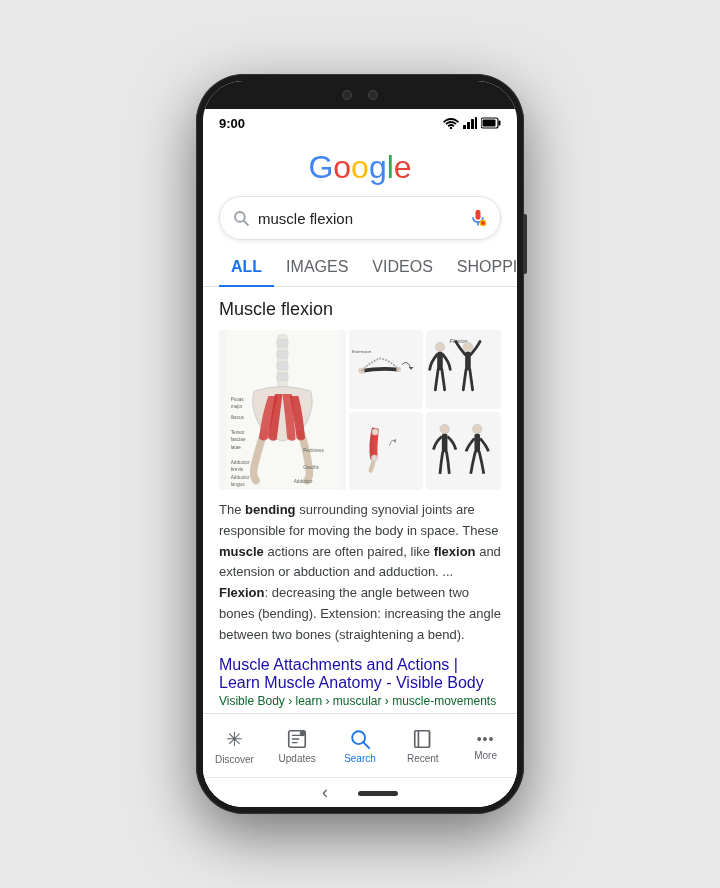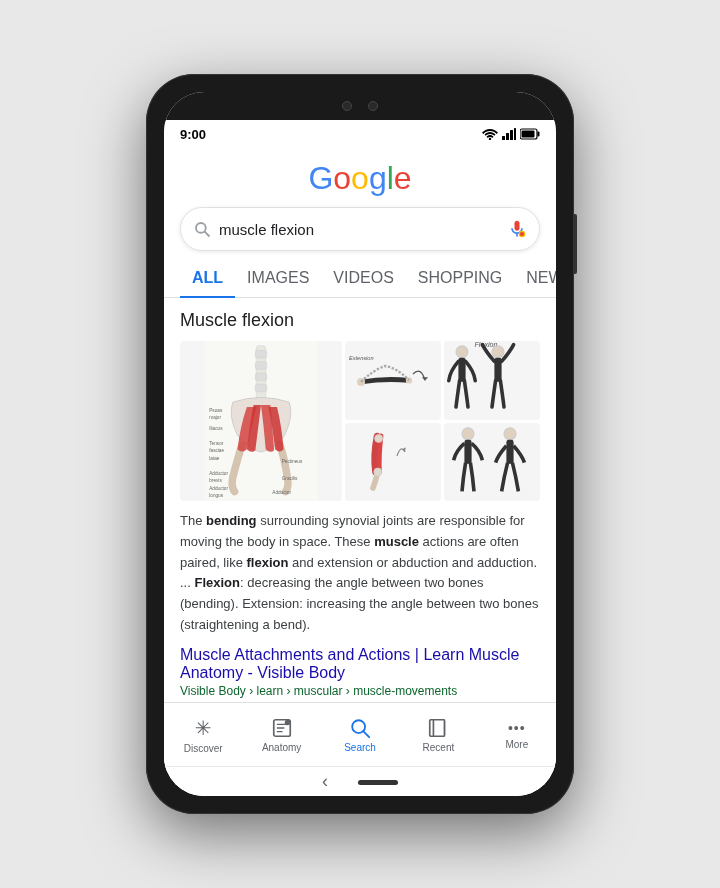--- a/index.html
+++ b/index.html
@@ -6,25 +6,25 @@
     body {
       background: #e8e8e8;
       display: flex;
       justify-content: center;
       align-items: center;
       min-height: 100vh;
       font-family: 'Arial', sans-serif;
     }
 
     .phone-outer {
-      width: 428px;
+      width: 328px;
       height: 740px;
       background: #1a1a1a;
       border-radius: 48px;
-      padding: 18px;
+      padding: 7px;
       box-shadow: 0 20px 60px rgba(0,0,0,0.5), inset 0 0 0 1px #333;
       position: relative;
     }
 
     .phone-side-btn {
       position: absolute;
       right: -3px;
       top: 140px;
       width: 3px;
       height: 60px;
@@ -511,21 +511,21 @@
         <div class="nav-item">
           <span class="nav-icon">✳</span>
           <span class="nav-label">Discover</span>
         </div>
         <div class="nav-item">
           <svg width="22" height="22" viewBox="0 0 24 24" fill="none">
             <rect x="3" y="3" width="18" height="18" rx="2" stroke="#5f6368" stroke-width="1.8"></rect>
             <path d="M7 8h10M7 12h7M7 16h5" stroke="#5f6368" stroke-width="1.5" stroke-linecap="round"></path>
             <circle cx="18" cy="6" r="3" fill="#5f6368"></circle>
           </svg>
-          <span class="nav-label">Anatomy</span>
+          <span class="nav-label">Updates</span>
         </div>
         <div class="nav-item">
           <svg width="22" height="22" viewBox="0 0 24 24" fill="none">
             <circle cx="10.5" cy="10.5" r="7" stroke="#1a73e8" stroke-width="2"></circle>
             <line x1="15.5" y1="15.5" x2="22" y2="22" stroke="#1a73e8" stroke-width="2" stroke-linecap="round"></line>
           </svg>
           <span class="nav-label active">Search</span>
         </div>
         <div class="nav-item">
           <svg width="22" height="22" viewBox="0 0 24 24" fill="none">

